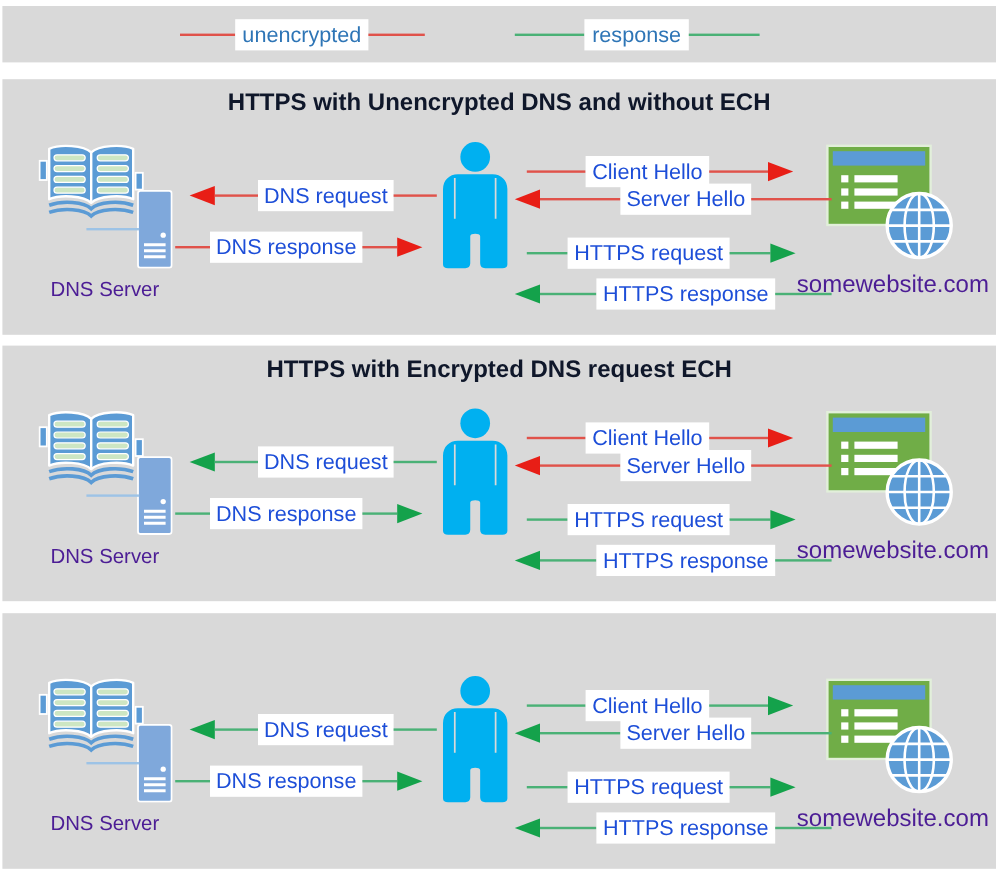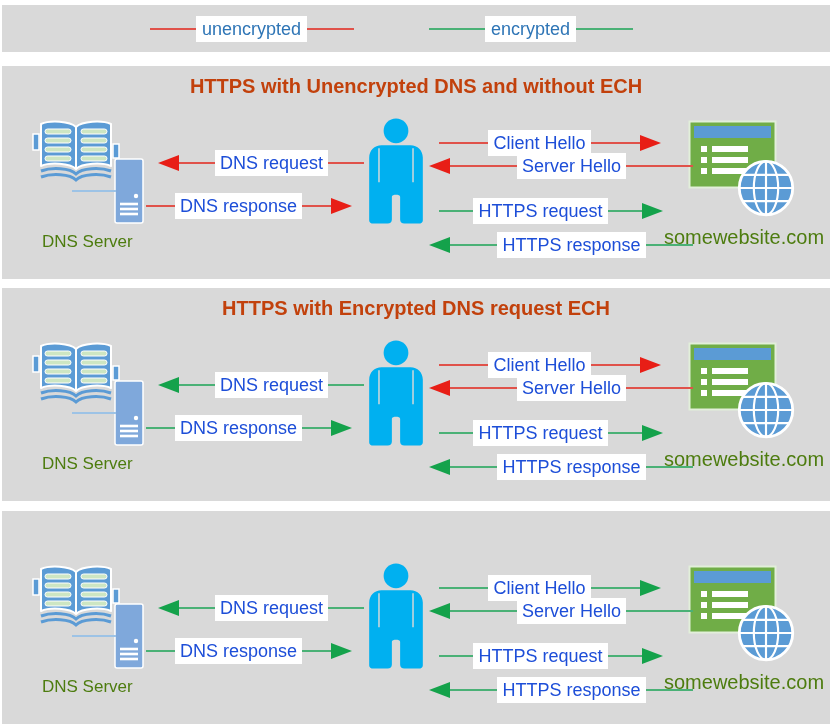--- a/index.html
+++ b/index.html
@@ -13,27 +13,27 @@
   .legend-item{display:flex;align-items:center;width:204px}
   .legend-item .line{flex:1;height:2px}
   .legend-label{background:#fff;color:#2E75B6;font-size:18px;line-height:26px;padding:0 6px;white-space:nowrap}
   .legend-item.unencrypted .line{background:#E0524A}
   .legend-item.encrypted .line{background:#4AB176}
 
   
   .panel{position:absolute;left:2px;width:828px;height:213px;background:#D9D9D9}
   .panel-1{top:66px}.panel-2{top:288px}.panel-3{top:511px}
   .panel-title{position:absolute;top:9px;left:0;width:100%;margin:0;text-align:center;
-               font-size:20px;font-weight:700;color:#c2410c}
+               font-size:20px;font-weight:700;color:#0f172a}
 
   .icon{position:absolute}
   .icon-book{left:30px;top:52px;width:88px;height:70px}
   .icon-server{left:112px;top:92px;width:30px;height:66px}
   .connector{position:absolute;left:70px;top:124px;width:44px;height:2px;background:#9DC3E6}
-  .caption{position:absolute;color:#4d7c0f;font-size:17px;white-space:nowrap}
+  .caption{position:absolute;color:#4c1d95;font-size:17px;white-space:nowrap}
   .caption-dns{left:40px;top:166px}
   .caption-site{left:662px;top:160px;width:156px;text-align:right;font-size:20px}
   .icon-person{left:361px;top:51px;width:66px;height:108px}
   .icon-browser{left:686px;top:54px;width:89px;height:69px}
   .icon-globe{left:734px;top:92px;width:60px;height:60px}
 
   
   .arrow-row{position:absolute;display:flex;align-items:center;height:28px}
   .arrow-row .line{flex:1;height:2px}
   .head{width:0;height:0;display:none}
@@ -123,21 +123,21 @@
 <div class="page">
 
   <header class="legend-band">
     <div class="legend-item unencrypted">
       <span class="line"></span>
       <span class="legend-label">unencrypted</span>
       <span class="line"></span>
     </div>
     <div class="legend-item encrypted">
       <span class="line"></span>
-      <span class="legend-label">encrypted</span>
+      <span class="legend-label">response</span>
       <span class="line"></span>
     </div>
   </header>
 
   <section class="panel panel-1">
     <h2 class="panel-title">HTTPS with Unencrypted DNS and without ECH</h2>
     <svg class="icon icon-book">
         <use href="#sym-book" xlink:href="#sym-book"></use>
       </svg>
     <svg class="icon icon-server">

